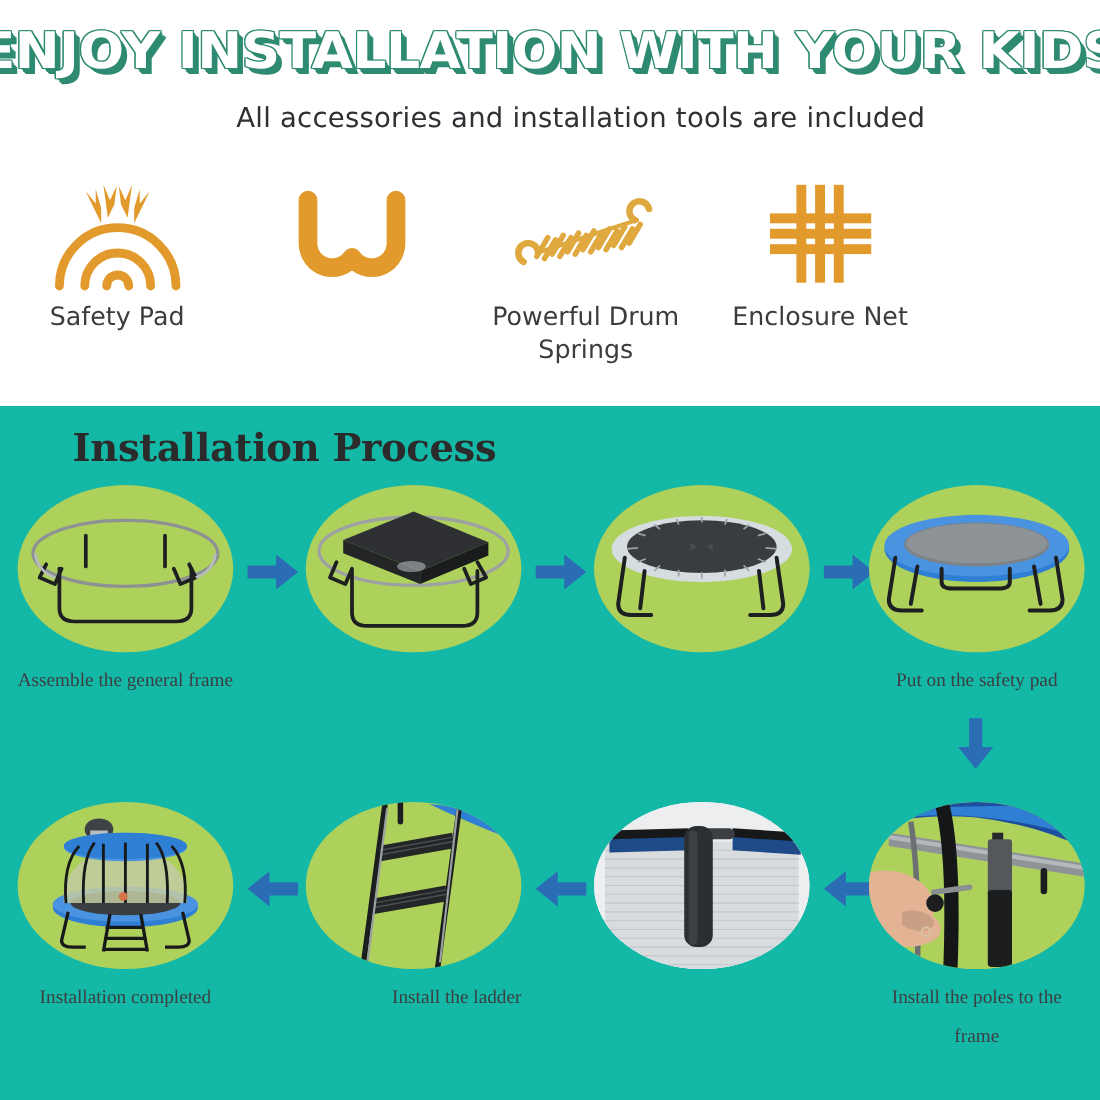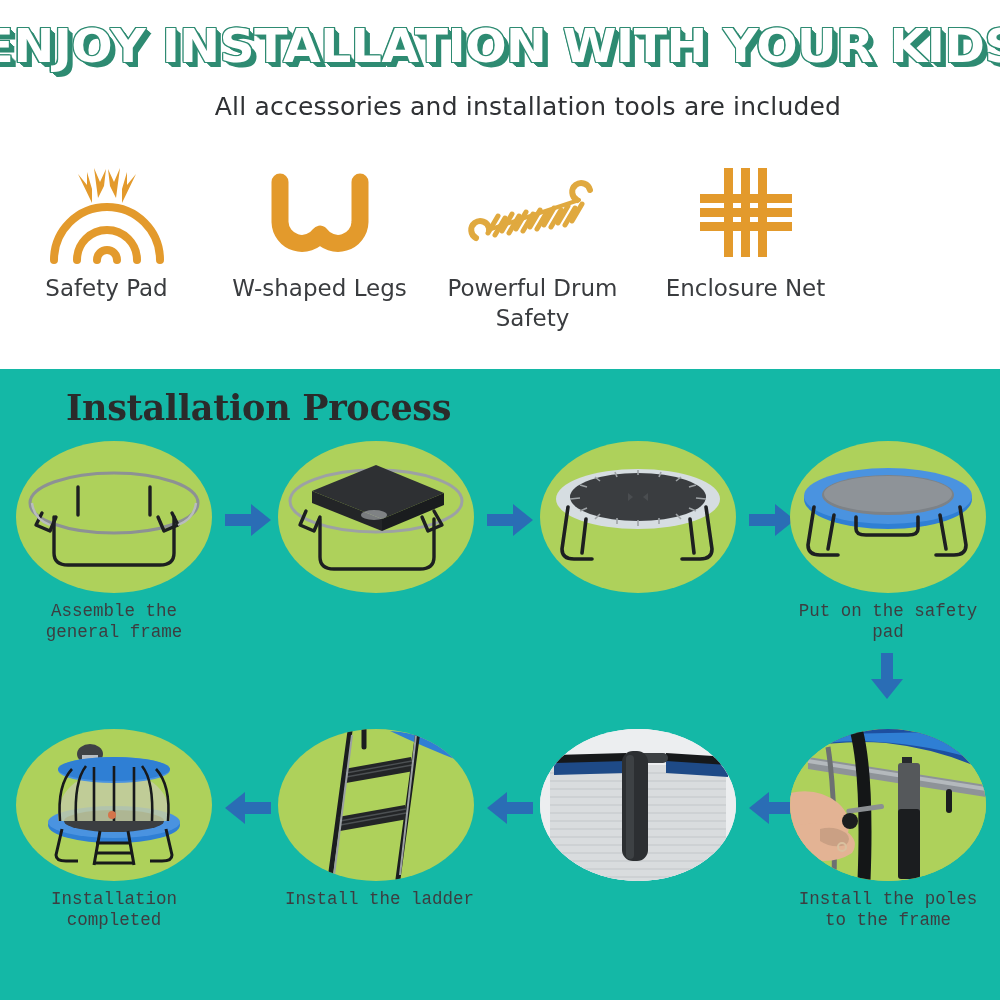--- a/index.html
+++ b/index.html
@@ -100,23 +100,23 @@
     width:196px;height:152px;
     border-radius:50%;
     background:#aed15b;
     position:relative;
     overflow:hidden;
   }
   .bubble.plain{background:#f3f3f3;}
   .step-caption{
     margin-top:8px;
     font-size:17.5px;
-    line-height:21px;
+    line-height:35px;
     color:#3c3e41;
-    font-family:Liberation Mono, monospace;
+    font-family:Liberation Serif, serif;
   }
 
   
   .arrow{
     position:absolute;
     width:46px;height:34px;
   }
   .arrow svg{display:block;}
   .arrow-down{
     position:absolute;
@@ -158,21 +158,20 @@
         </div>
         <div class="feature-label">Safety Pad</div>
       </div>
 
       <div class="feature">
         <div class="feature-icon">
           <svg width="140" height="105" viewBox="0 0 140 105">
             <path d="M30,22 L30,62 A22,22 0 0 0 70,74 A22,22 0 0 0 110,62 L110,22" fill="none" stroke="#e39a2c" stroke-width="17" stroke-linecap="round" stroke-linejoin="round"></path>
           </svg>
         </div>
-        <div class="feature-label">W-shaped Legs</div>
       </div>
 
       <div class="feature">
         <div class="feature-icon">
           <svg width="170" height="105" viewBox="0 0 170 105">
             <g stroke="#e0a93f" stroke-width="6" fill="none" stroke-linecap="round">
               <path d="M28,78 a9,9 0 1 1 13,-10"></path>
               <path d="M142,30 a9,9 0 1 0 -13,10"></path>
               <g stroke-width="5">
                 <line x1="40" y1="73" x2="50" y2="56"></line>
@@ -186,21 +185,21 @@
                 <line x1="96" y1="65" x2="106" y2="48"></line>
                 <line x1="103" y1="67" x2="113" y2="50"></line>
                 <line x1="110" y1="63" x2="120" y2="46"></line>
                 <line x1="117" y1="65" x2="127" y2="48"></line>
                 <line x1="124" y1="61" x2="134" y2="44"></line>
               </g>
               <line x1="40" y1="70" x2="131" y2="40" stroke-width="4"></line>
             </g>
           </svg>
         </div>
-        <div class="feature-label">Powerful Drum Safety</div>
+        <div class="feature-label">Powerful Drum Springs</div>
       </div>
 
       <div class="feature">
         <div class="feature-icon">
           <svg width="120" height="105" viewBox="0 0 120 105">
             <g fill="#e39a2c">
               <rect x="38" y="8" width="9" height="89"></rect>
               <rect x="55" y="8" width="9" height="89"></rect>
               <rect x="72" y="8" width="9" height="89"></rect>
               <rect x="14" y="34" width="92" height="9"></rect>

